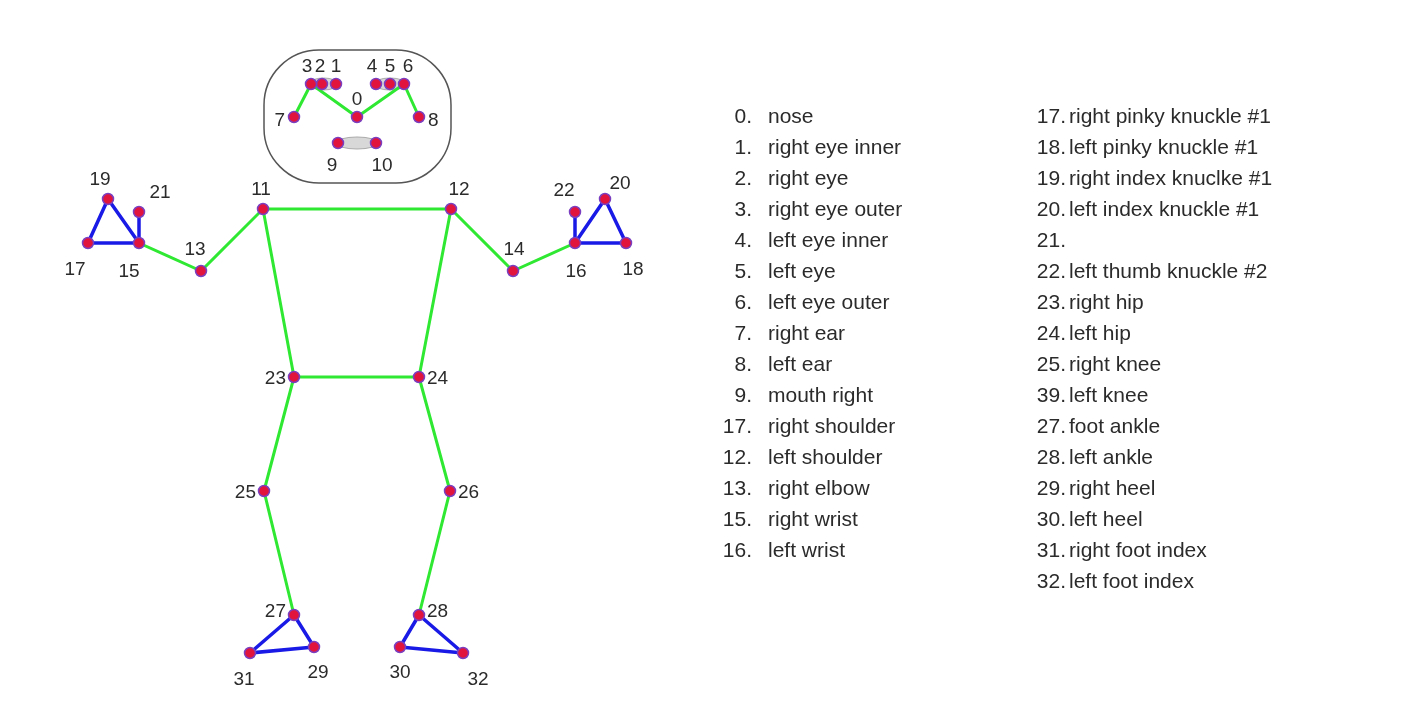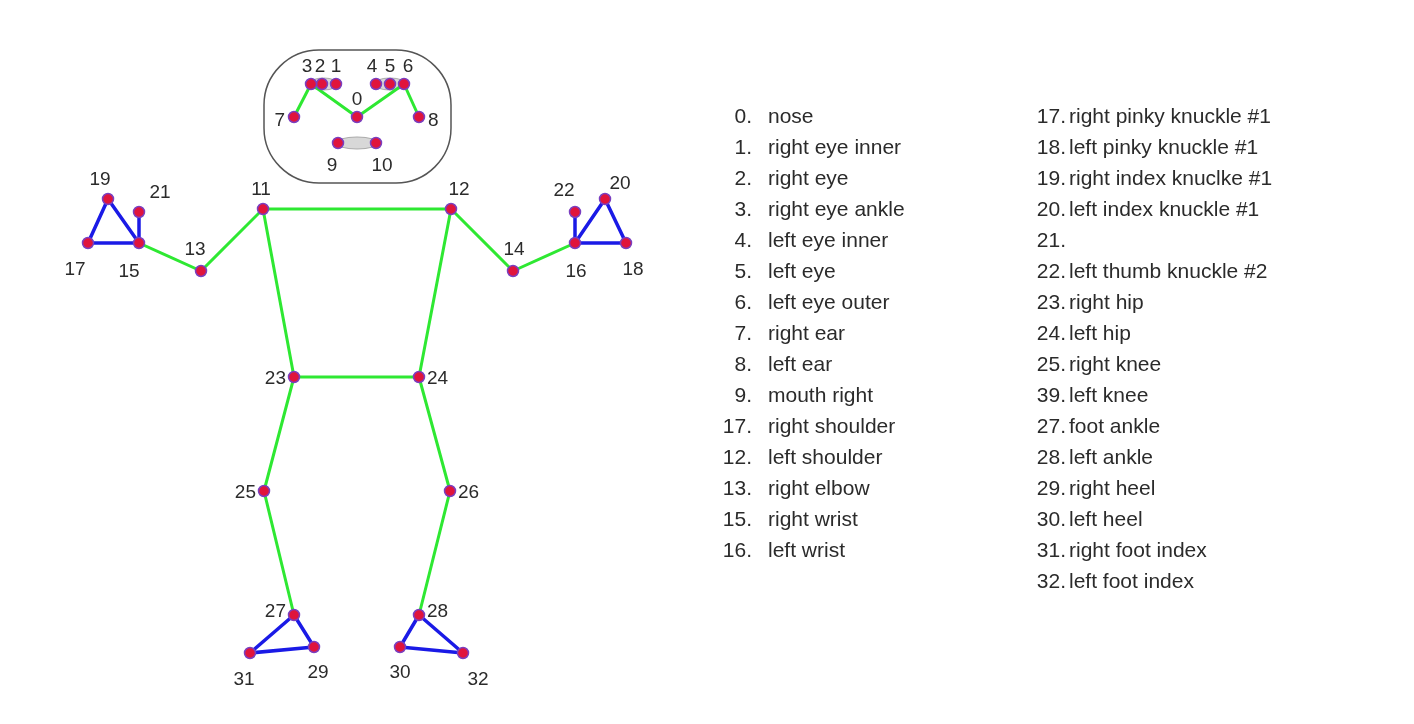--- a/index.html
+++ b/index.html
@@ -139,21 +139,21 @@
     <div class="legend-row">
       <span class="legend-num">1.</span>
       <span>right eye inner</span>
     </div>
     <div class="legend-row">
       <span class="legend-num">2.</span>
       <span>right eye</span>
     </div>
     <div class="legend-row">
       <span class="legend-num">3.</span>
-      <span>right eye ankle</span>
+      <span>right eye outer</span>
     </div>
     <div class="legend-row">
       <span class="legend-num">4.</span>
       <span>left eye inner</span>
     </div>
     <div class="legend-row">
       <span class="legend-num">5.</span>
       <span>left eye</span>
     </div>
     <div class="legend-row">

